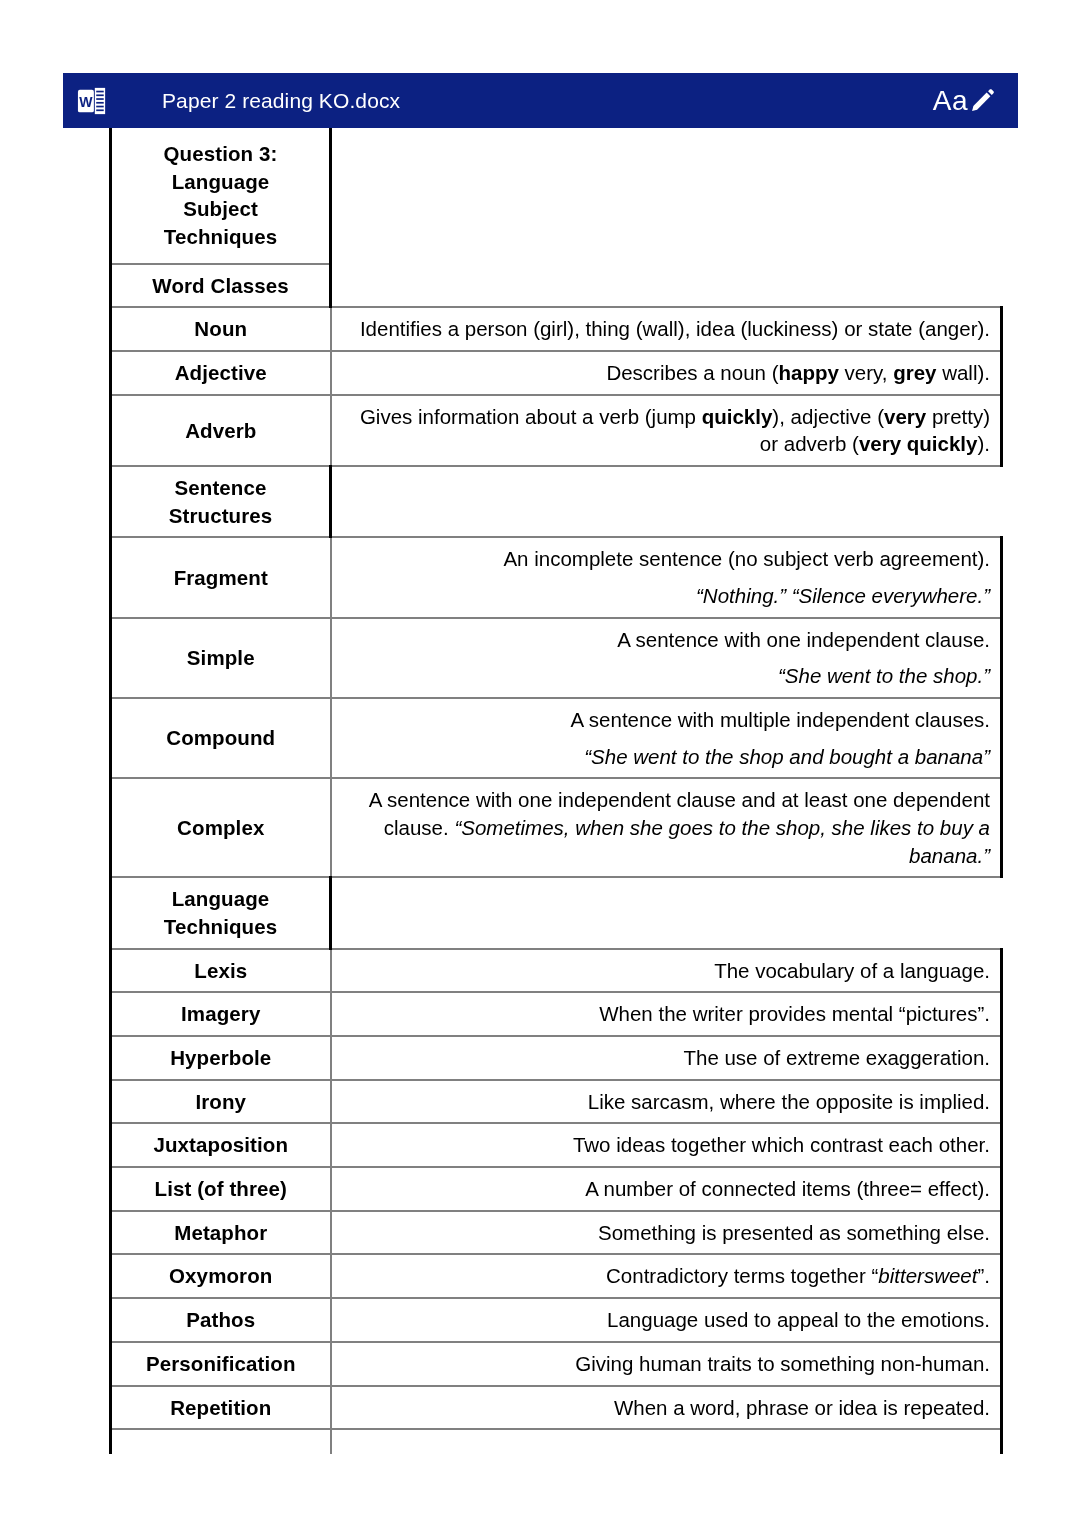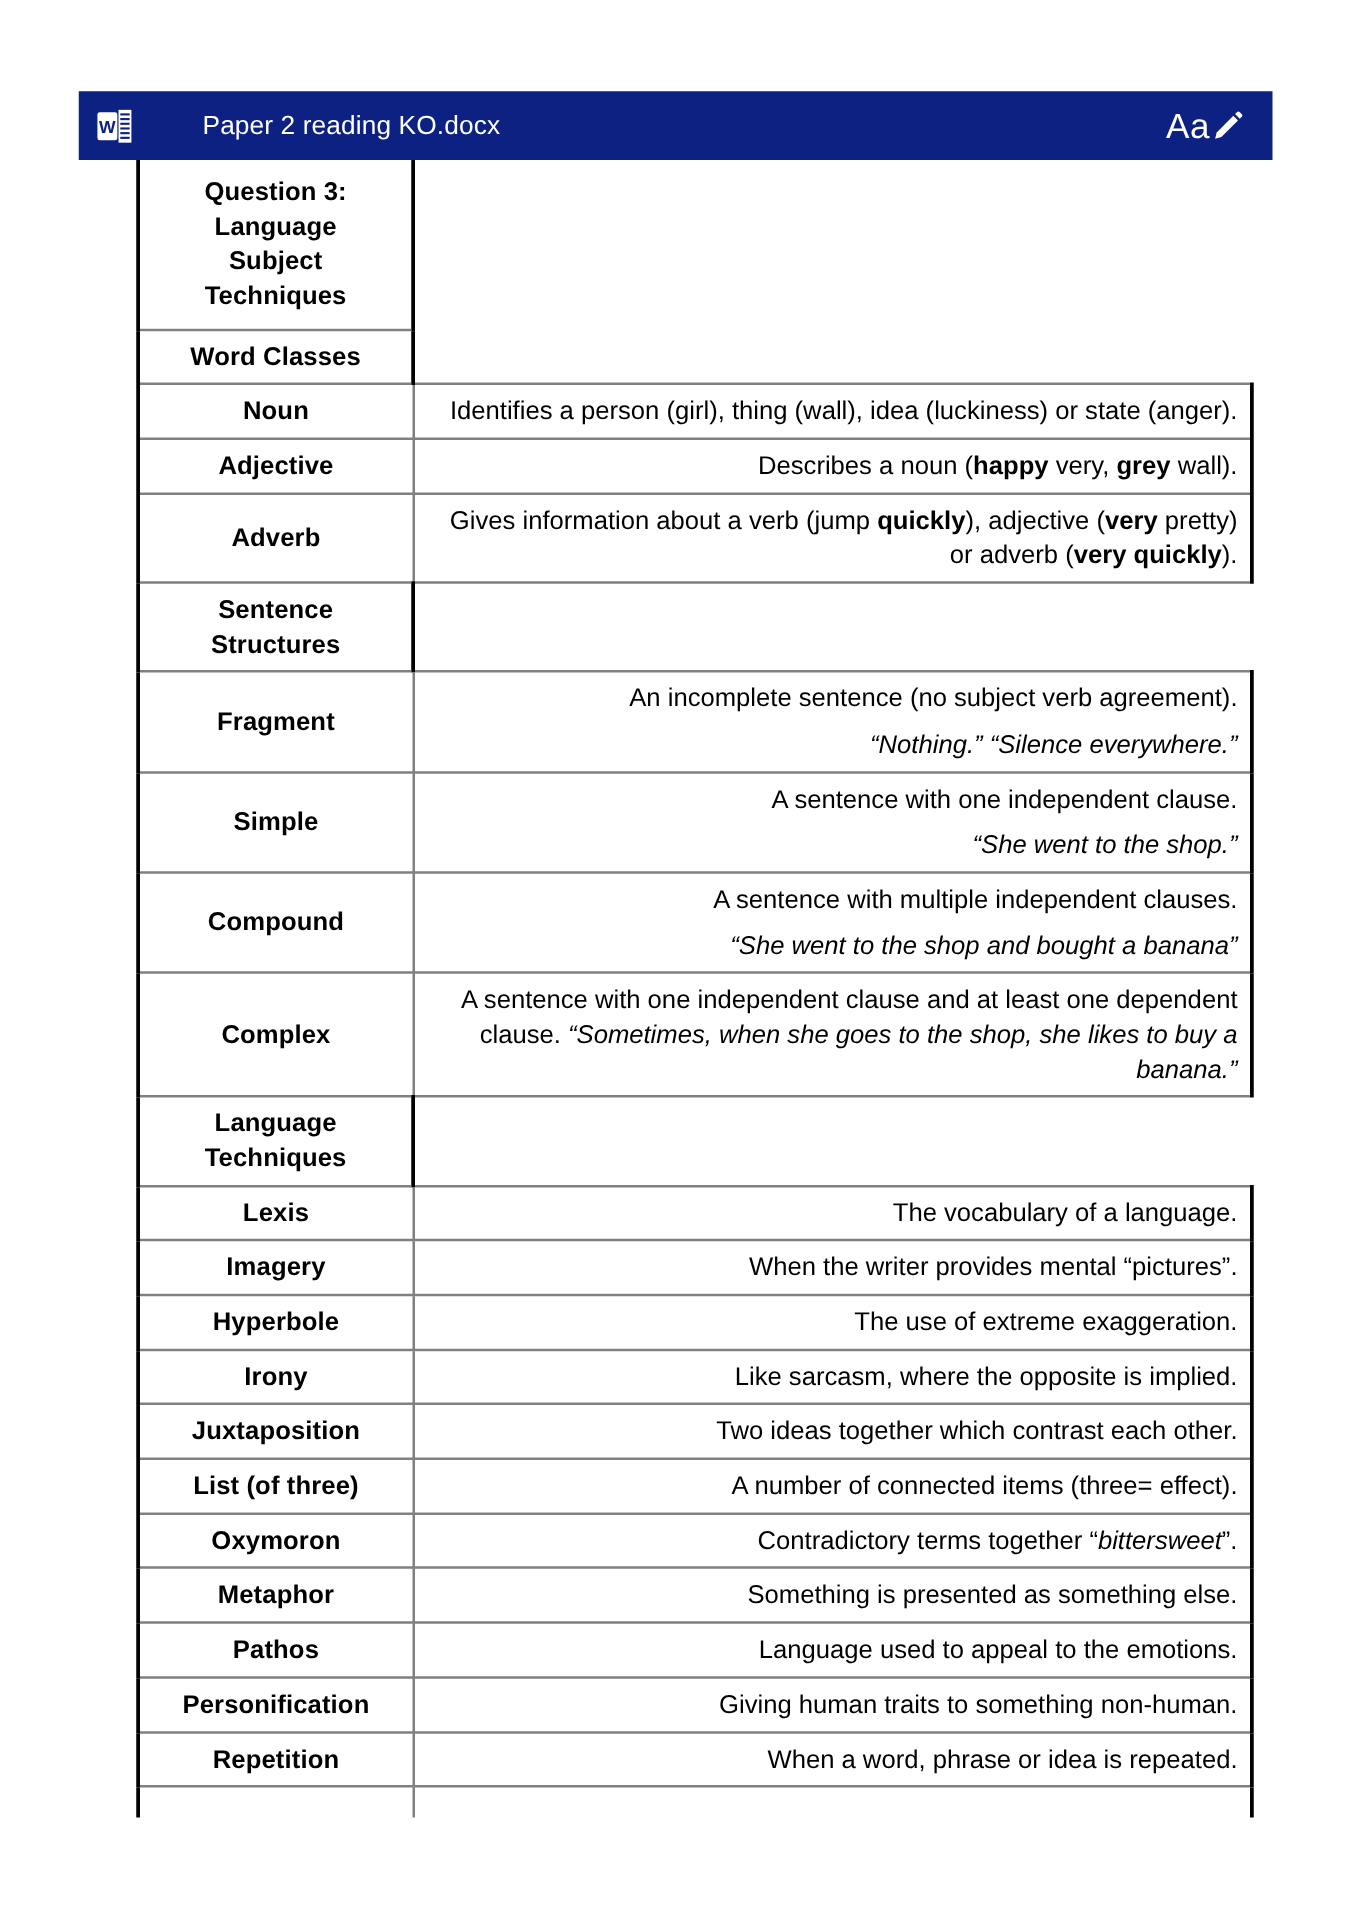--- a/index.html
+++ b/index.html
@@ -280,26 +280,26 @@
         </tr>
         <tr>
           <td class="term">Juxtaposition</td>
           <td class="def">Two ideas together which contrast each other.</td>
         </tr>
         <tr>
           <td class="term">List (of three)</td>
           <td class="def">A number of connected items (three= effect).</td>
         </tr>
         <tr>
+          <td class="term">Metaphor</td>
+          <td class="def">Something is presented as something else.</td>
+        </tr>
+        <tr>
           <td class="term">Oxymoron</td>
           <td class="def"><span>Contradictory terms together “</span><span class="q">bittersweet</span><span>”.</span></td>
-        </tr>
-        <tr>
-          <td class="term">Metaphor</td>
-          <td class="def">Something is presented as something else.</td>
         </tr>
         <tr>
           <td class="term">Pathos</td>
           <td class="def">Language used to appeal to the emotions.</td>
         </tr>
         <tr>
           <td class="term">Personification</td>
           <td class="def">Giving human traits to something non-human.</td>
         </tr>
         <tr>

